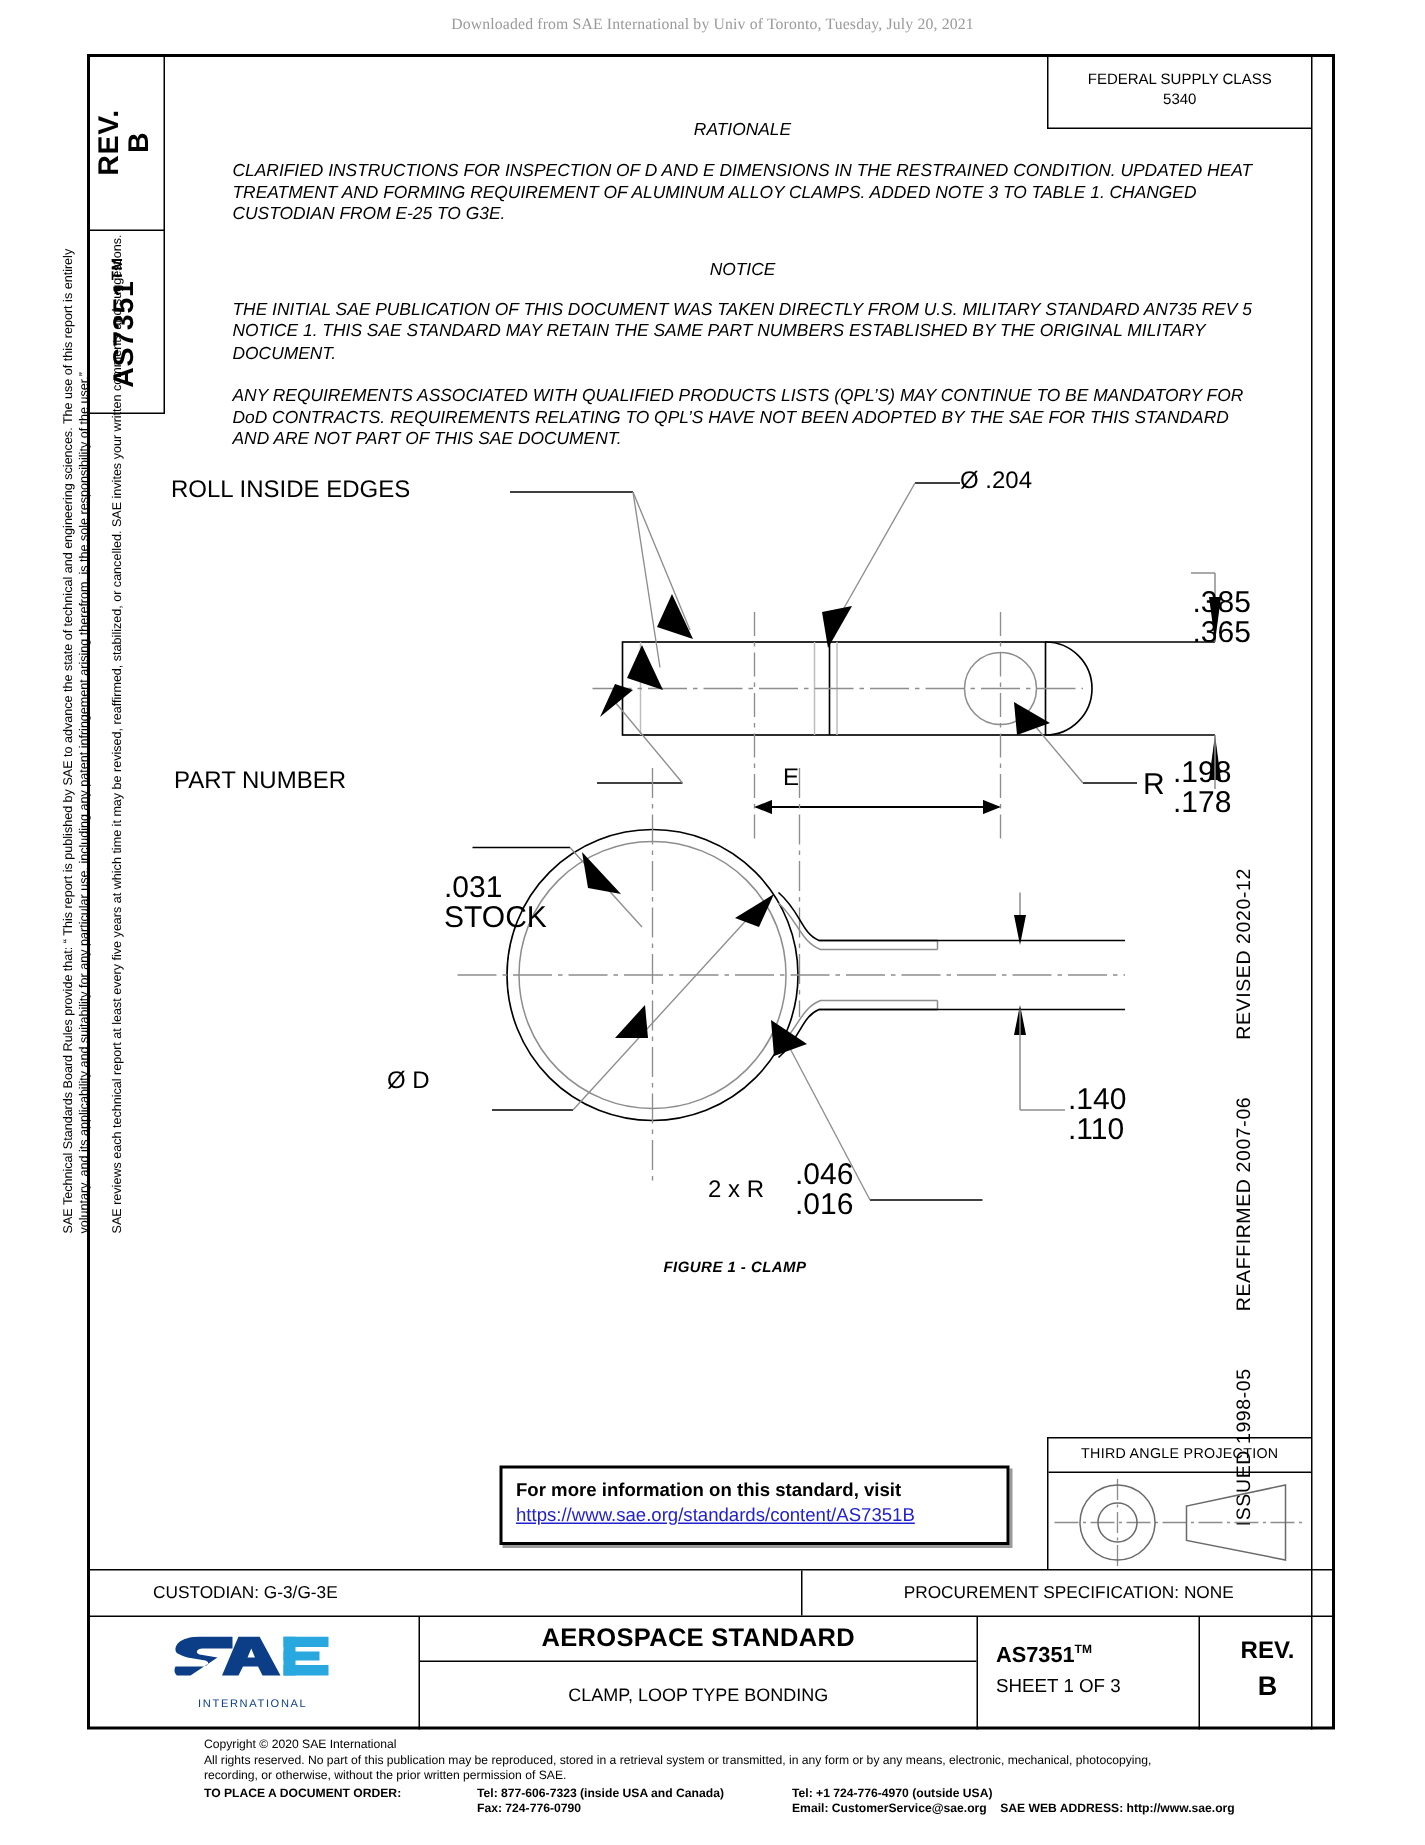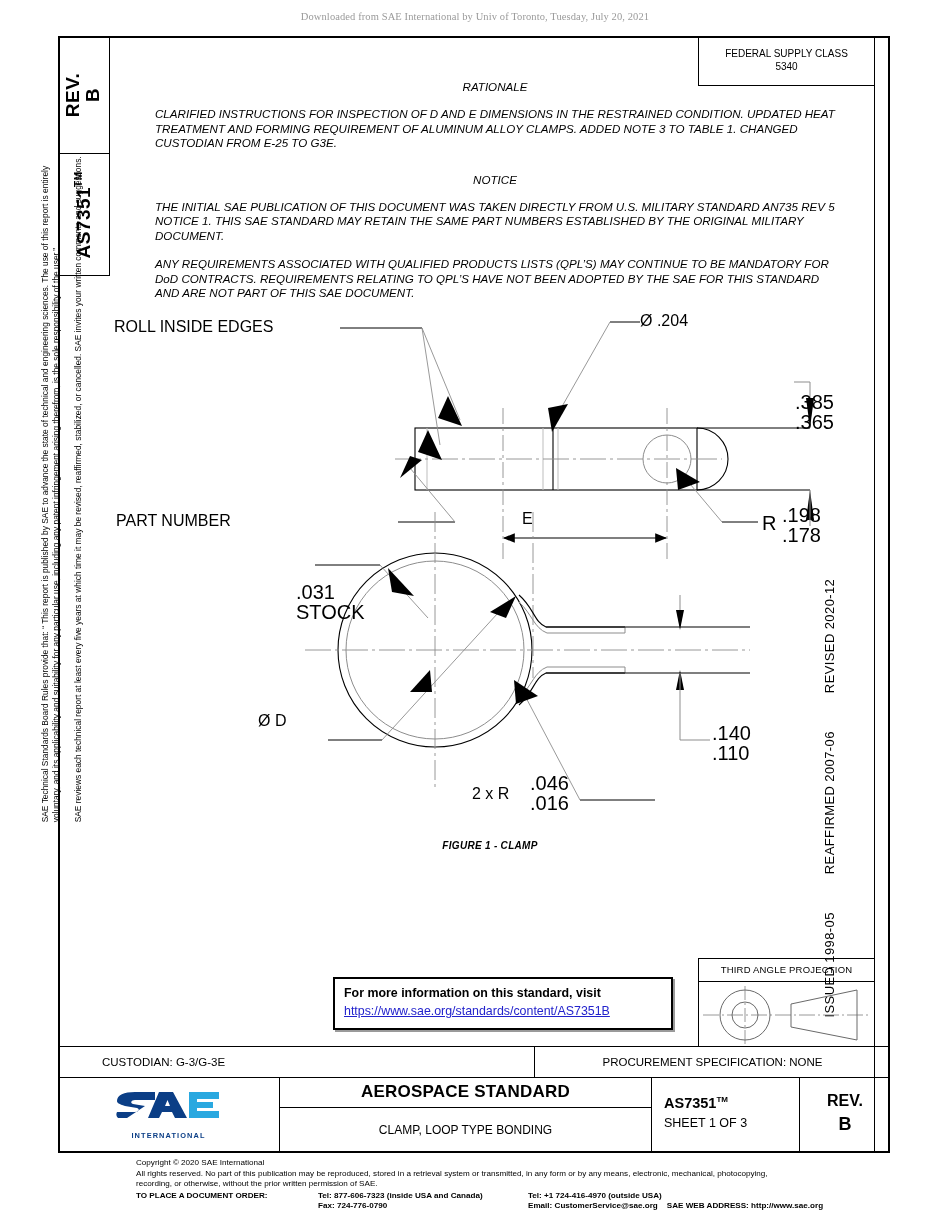--- a/index.html
+++ b/index.html
@@ -332,21 +332,21 @@
   .order-c2 { width: 210px; font-weight: bold; }
   .order-c3 { flex: 1; font-weight: bold; }
   .order-sub { margin-left: 182px; display: flex; }
   .order-sub .s1 { width: 210px; font-weight: bold; }
   .order-sub .s2 { font-weight: bold; }
   
   .sae-logo { width: 108px; }
   .sae-word {
     text-align: center;
     font-size: 7.4px;
-    font-weight: bold;
+    font-weight: normal;
     letter-spacing: 1.1px;
     color: #0b3e86;
     margin-top: 1px;
   }
 </style>
 </head>
 <body>
 
 <div class="page">
 
@@ -577,21 +577,21 @@
     </div>
   </div>
 
   <div class="footer">
     <div>Copyright © 2020 SAE International</div>
     <div>All rights reserved. No part of this publication may be reproduced, stored in a retrieval system or transmitted, in any form or by any means, electronic, mechanical, photocopying,</div>
     <div>recording, or otherwise, without the prior written permission of SAE.</div>
     <div class="order-grid">
       <div class="order-c1">TO PLACE A DOCUMENT ORDER:</div>
       <div class="order-c2">Tel: 877-606-7323 (inside USA and Canada)</div>
-      <div class="order-c3">Tel: +1 724-416-4970 (outside USA)</div>
+      <div class="order-c3">Tel: +1 724-776-4970 (outside USA)</div>
     </div>
     <div class="order-sub">
       <div class="s1">Fax: 724-776-0790</div>
       <div class="s2"><span>Email: CustomerService@sae.org</span>&nbsp;&nbsp;&nbsp;&nbsp;<span>SAE WEB ADDRESS: http://www.sae.org</span></div>
     </div>
   </div>
 
 </div>
 
 </body></html>

